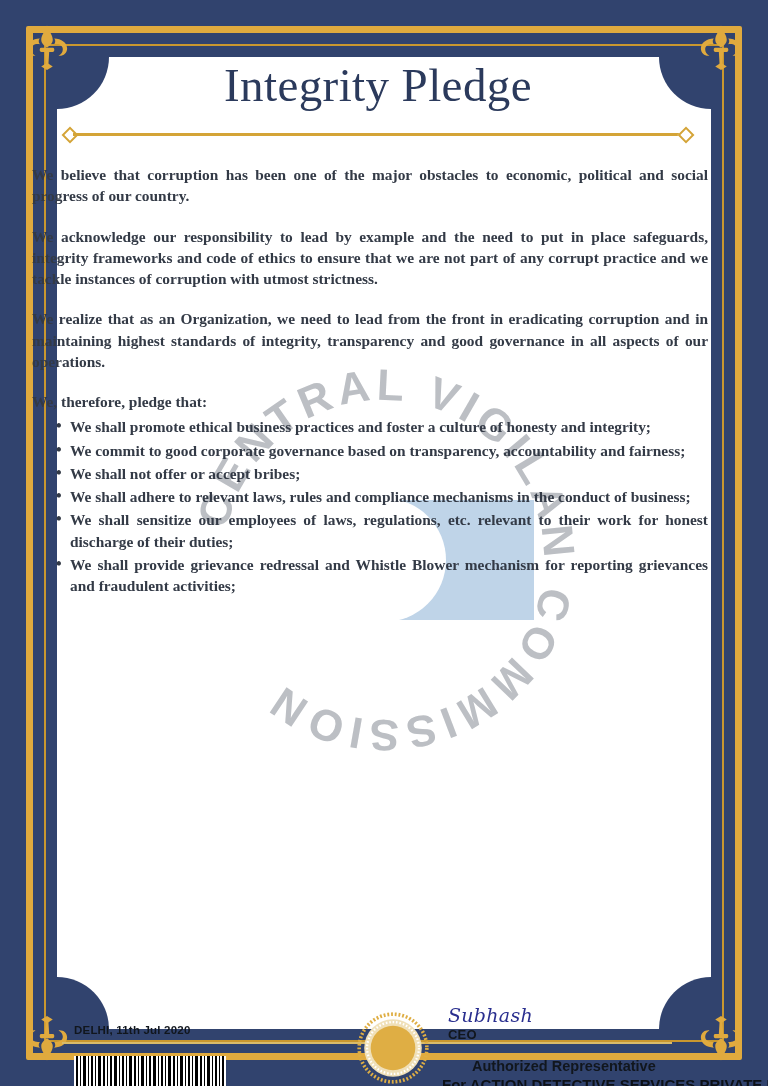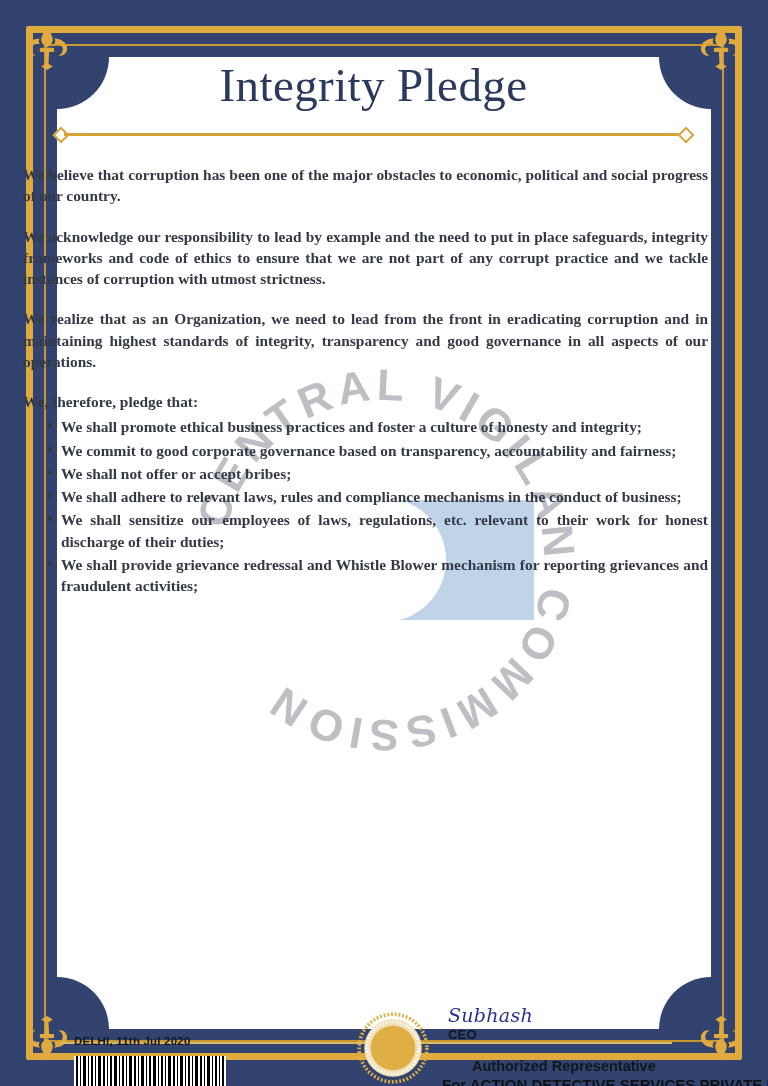--- a/index.html
+++ b/index.html
@@ -72,21 +72,21 @@
     width: 420px; height: 420px;
     pointer-events: none;
     z-index: 1;
   }
   .watermark svg { width: 100%; height: 100%; display: block; }
 
   
   .content {
     position: absolute;
     left: 0; top: 0; right: 0; bottom: 0;
-    padding: 40px 40px 0 19px;
+    padding: 40px 40px 0 28px;
     box-sizing: border-box;
     z-index: 2;
   }
   .title {
     text-align: center;
     font-size: 47px;
     color: #2b3a5c;
     letter-spacing: 0.4px;
     margin: 18px 0 0 0;
     font-weight: normal;
@@ -156,21 +156,21 @@
     font-family: "Liberation Sans", sans-serif;
   }
   .footer-rule {
     position: absolute;
     left: 0; right: 96px; top: 30px;
     height: 2px;
     background: #d9bb6a;
   }
   .date-label {
     position: absolute;
-    left: 12px; top: 23px;
+    left: 12px; top: 12px;
     font-size: 11.5px;
     font-weight: bold;
     color: #11161d;
     letter-spacing: 0.2px;
   }
   .barcode-block {
     position: absolute;
     left: 12px; top: 44px;
     width: 152px;
     text-align: center;

